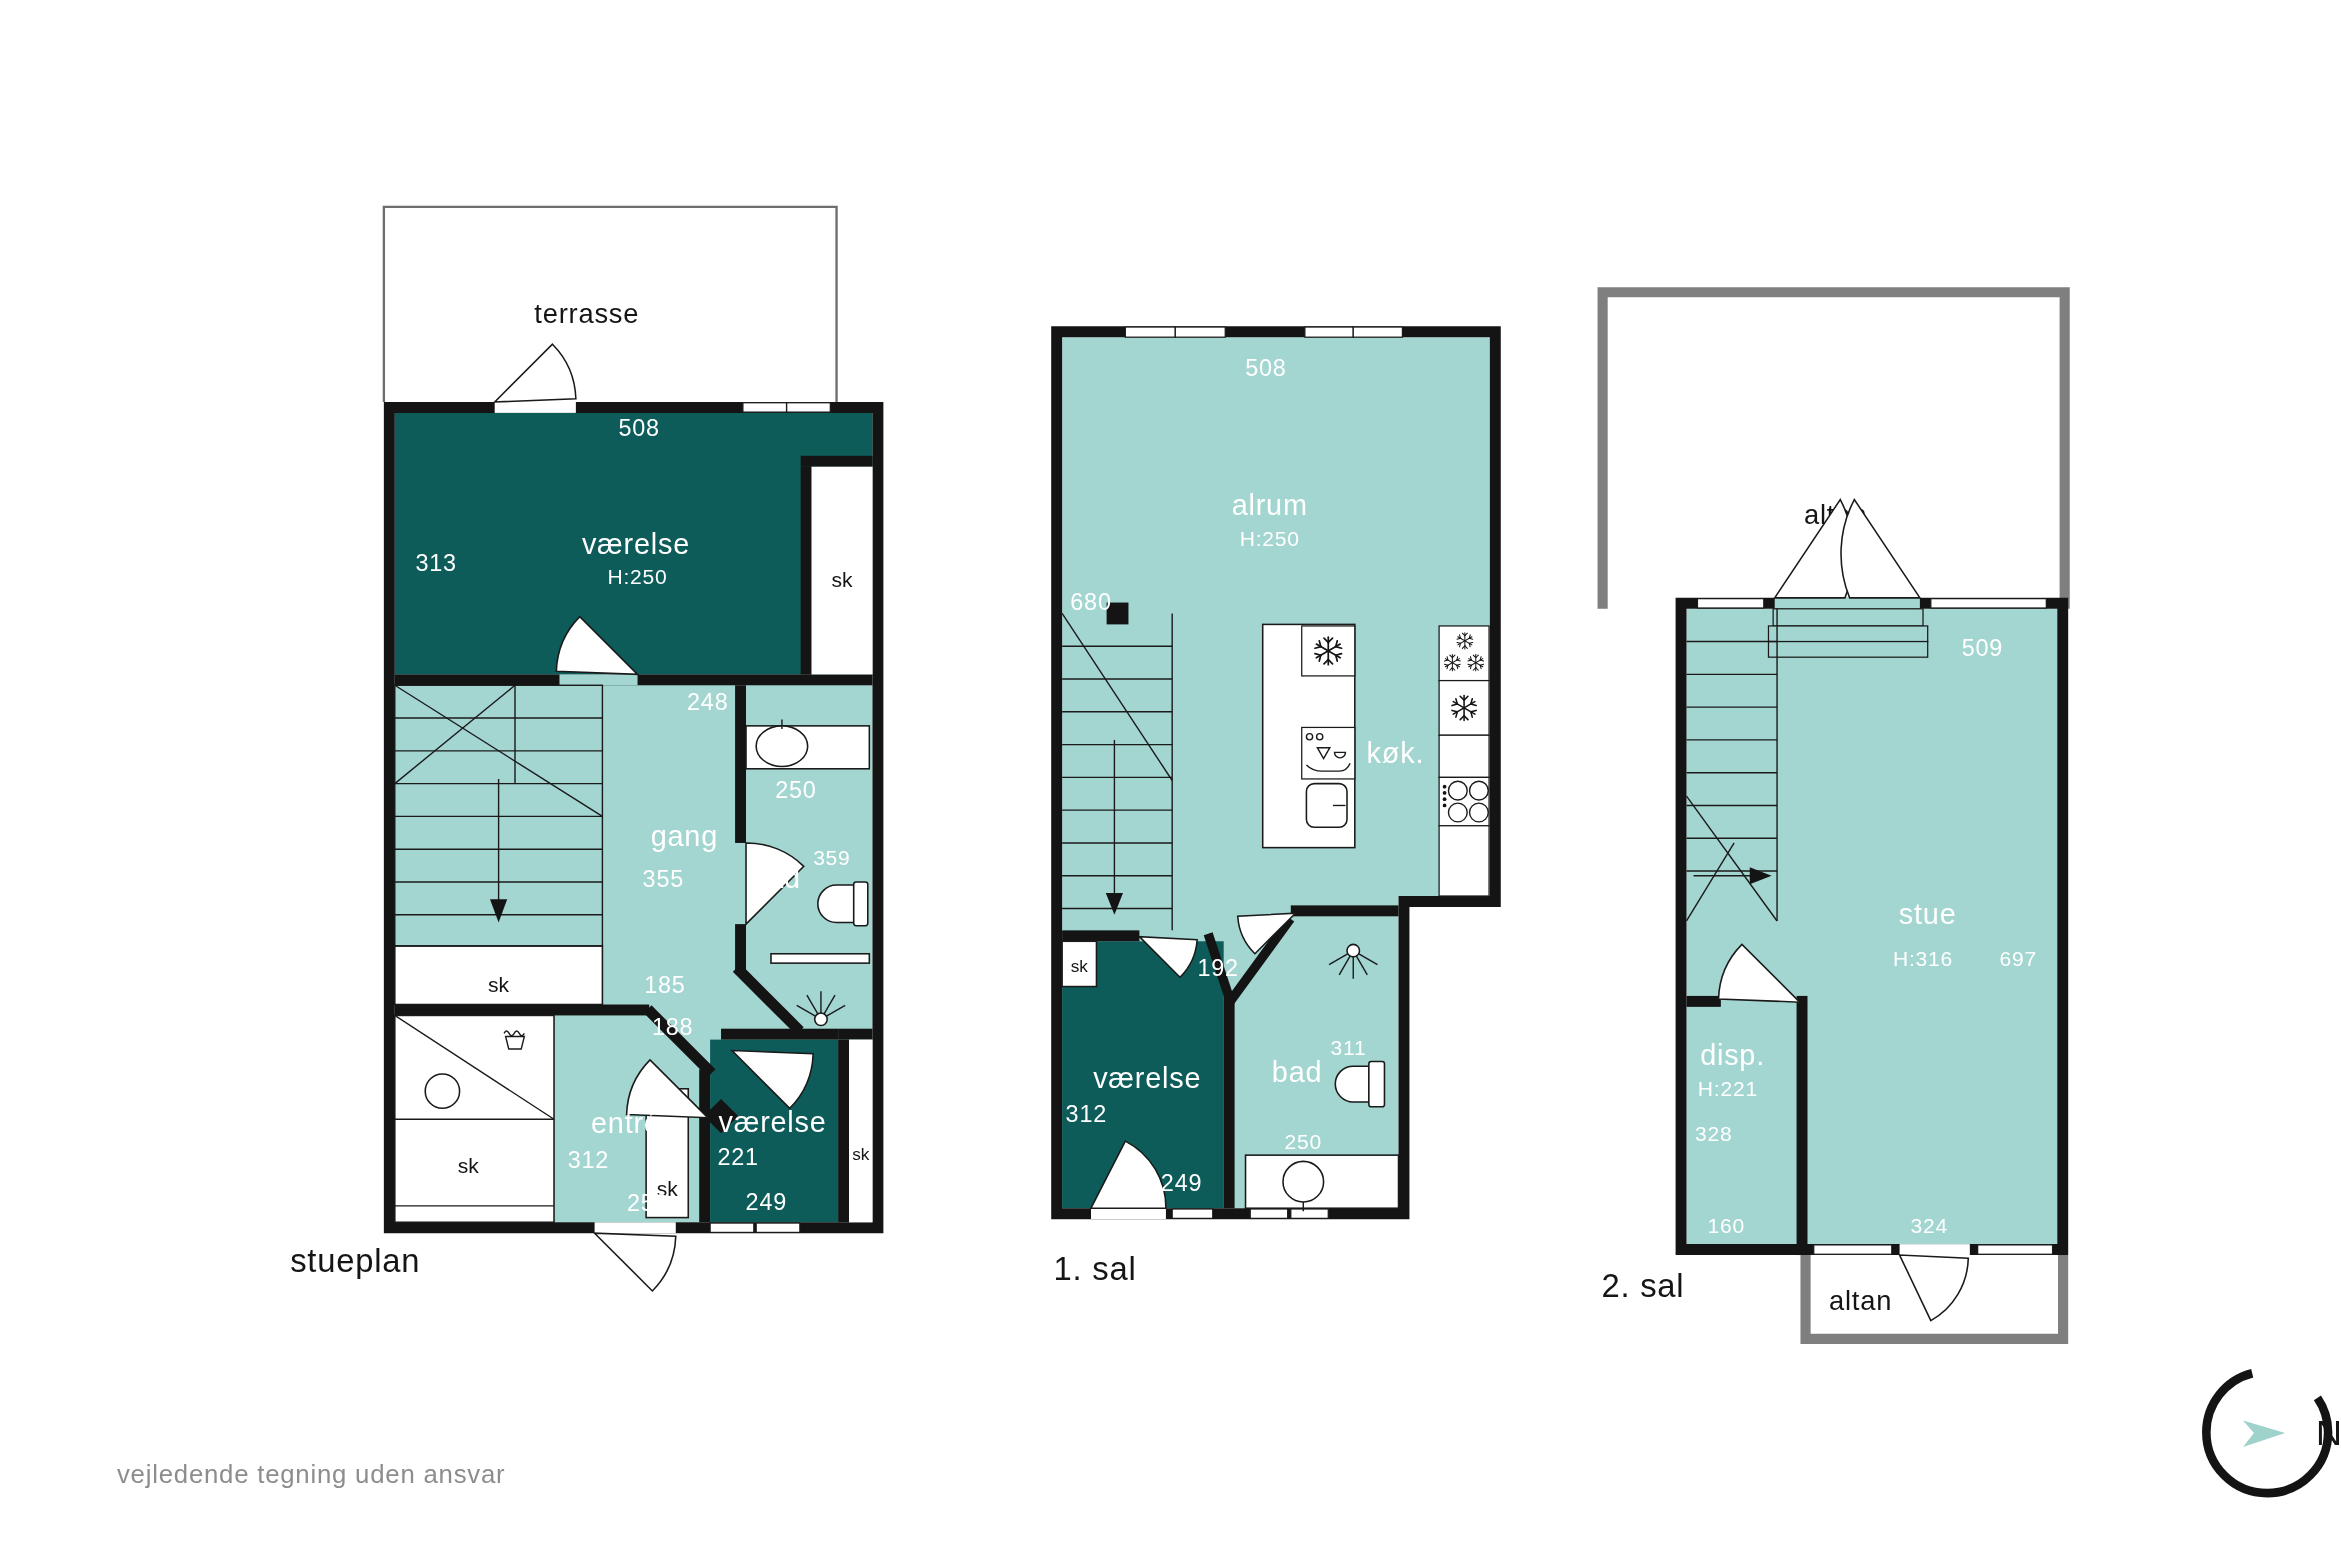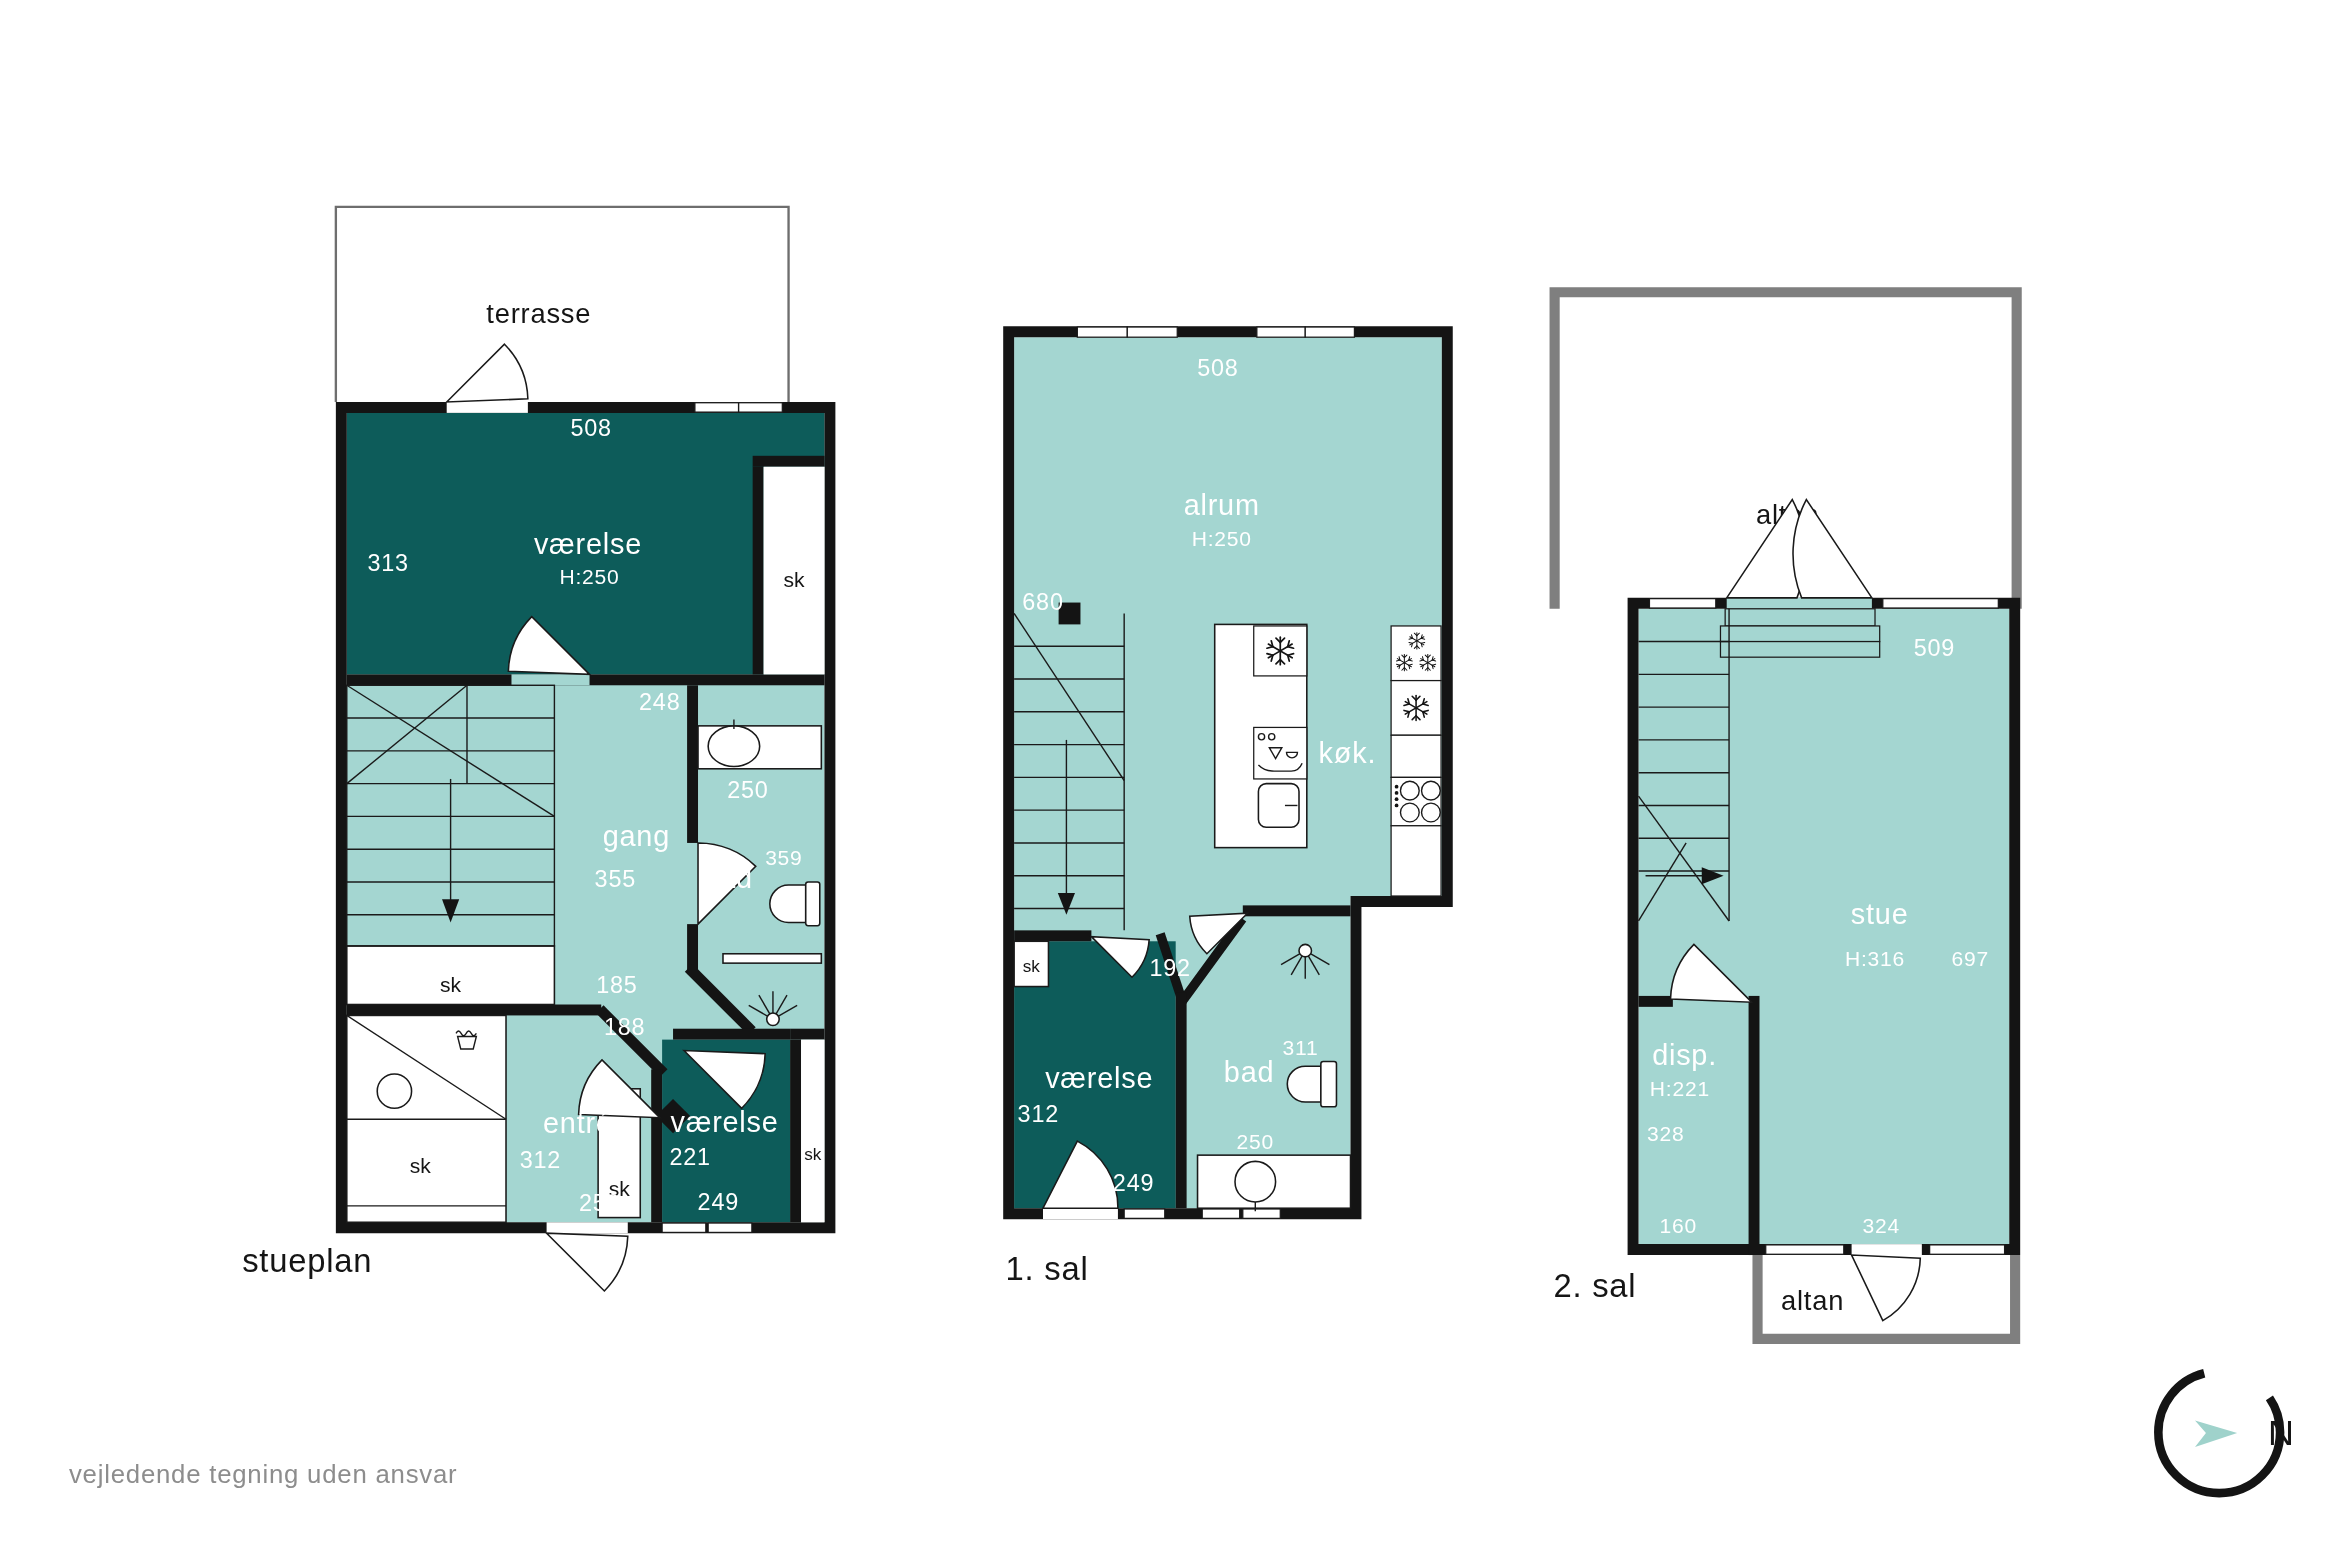--- a/index.html
+++ b/index.html
@@ -1,16 +1,16 @@
 <!DOCTYPE html>
 <html style="font-size:12.5px"><head>
 <meta charset="utf-8">
 <style>
   html,body{margin:0;padding:0;background:#ffffff;}
-  .canvas{width:2291px;height:1561px;position:relative;background:#fff;overflow:hidden;}
+  .canvas{width:2291px;height:1561px;position:relative;background:#fff;overflow:hidden;padding-left:48px;}
   svg{display:block;}
   text{font-family:"Liberation Sans","DejaVu Sans",sans-serif;}
   .t-room{font-size:37px;fill:#ffffff;text-anchor:middle;letter-spacing:1px;}
   .t-dim{font-size:30px;fill:#ffffff;text-anchor:middle;letter-spacing:1px;}
   .t-dim2{font-size:27px;fill:#ffffff;text-anchor:middle;letter-spacing:1px;}
   .t-sk{font-size:27px;fill:#151515;text-anchor:middle;}
   .t-sk-sm{font-size:22px;fill:#151515;text-anchor:middle;}
   .t-out{font-size:35px;fill:#151515;text-anchor:middle;letter-spacing:1px;}
   .t-plan{font-size:42px;fill:#151515;text-anch​or:start;letter-spacing:1px;}
   .t-note{font-size:33px;fill:#8d8d8d;letter-spacing:1px;}

